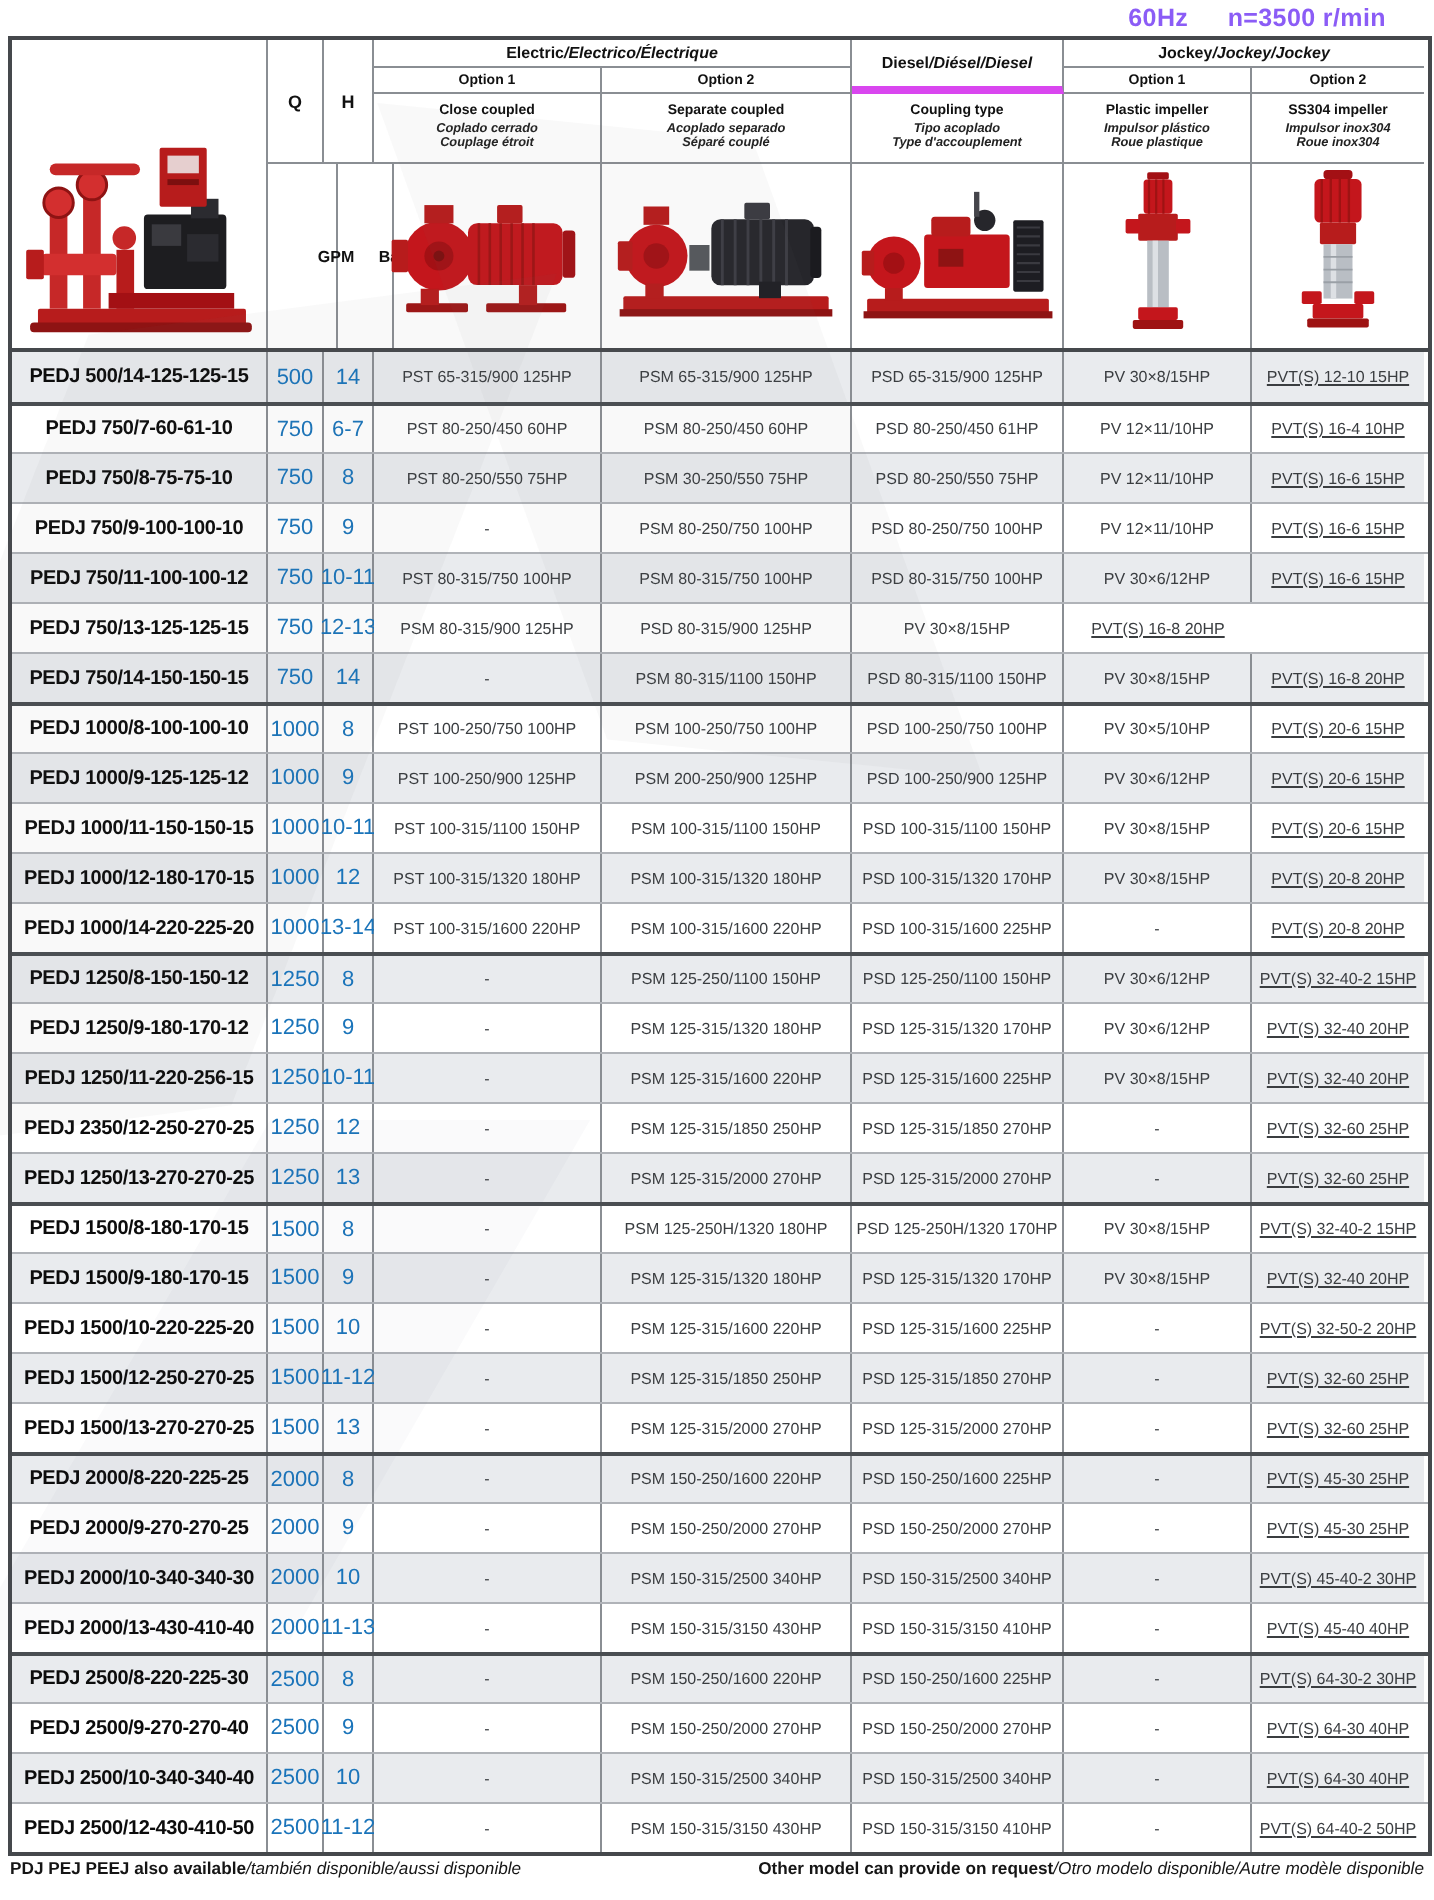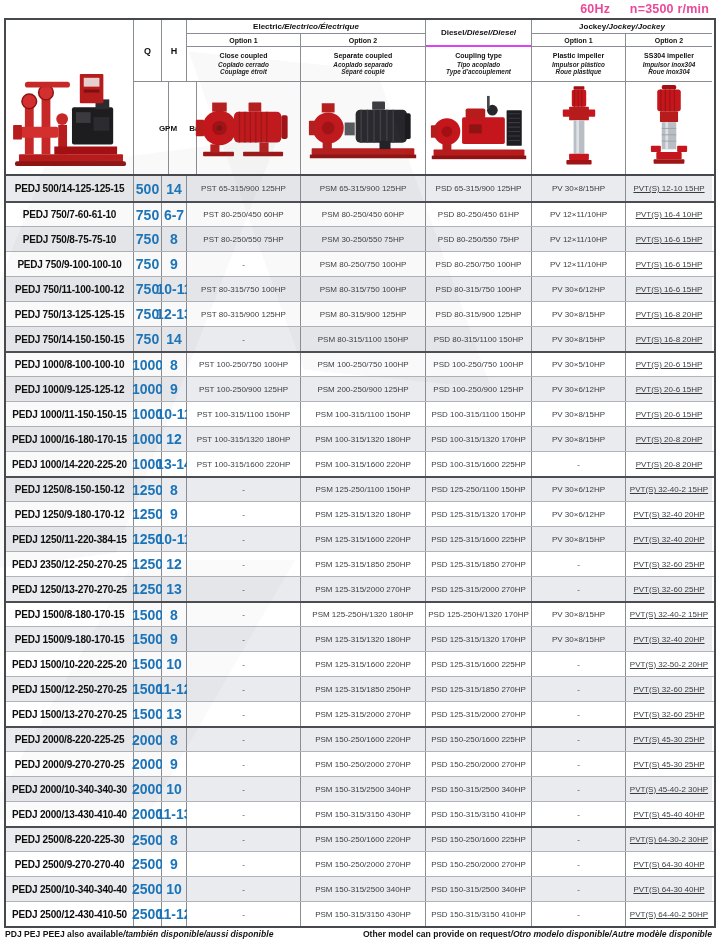--- a/index.html
+++ b/index.html
@@ -6,36 +6,36 @@
   html,body { width:717px; background:#fff; font-family:"Liberation Sans", sans-serif; }
   .page { position:relative; width:717px; height:950px; background:#fff; overflow:hidden; }
 
   
   .watermark { position:absolute; inset:0; pointer-events:none; z-index:5; }
   .wm { position:absolute; background:#6a6f7a; opacity:0.045; }
   .wm1 { left:-30px; top:150px; width:220px; height:420px; transform:skewX(-28deg) rotate(-8deg); }
   .wm2 { left:250px; top:60px; width:180px; height:320px; transform:skewX(25deg) rotate(6deg); }
   .wm3 { left:60px; top:560px; width:160px; height:260px; transform:skewX(-30deg); opacity:0.03; }
 
-  .title-bar { position:absolute; top:2px; right:8px; font-size:12.5px; font-weight:bold; color:#ec4899; letter-spacing:0.2px; }
+  .title-bar { position:absolute; top:2px; right:24px; font-size:12.5px; font-weight:bold; color:#8b5cf6; letter-spacing:0.2px; }
   .title-bar span { margin-left:16px; }
 
   .tbl { position:absolute; top:18px; left:4px; width:712px; border:2px solid #45484c; background:#fff; }
 
   .cols { display:grid; grid-template-columns:128px 28px 25px 114px 125px 106px 94px 86px; }
 
   
   .hdr { grid-template-rows:14px 13px 35px 92px; border-bottom:2px solid #45484c; }
   .hdr > div { border-right:1px solid #8a8e93; display:flex; align-items:center; justify-content:center; text-align:center; }
   .hdr > .no-r { border-right:none; }
   .cell-model-hdr { grid-column:1; grid-row:1/5; align-items:flex-end !important; padding-bottom:2px; }
   .cell-q { grid-column:2; grid-row:1/4; border-bottom:1px solid #8a8e93; }
   .cell-h { grid-column:3; grid-row:1/4; border-bottom:1px solid #8a8e93; }
   .cell-electric { grid-column:4/6; grid-row:1; border-bottom:1px solid #8a8e93; }
-  .cell-diesel { grid-column:6; grid-row:1/3; border-bottom:2px solid #d946ef; }
+  .cell-diesel { grid-column:6; grid-row:1/3; border-bottom:4px solid #d946ef; }
   .cell-jockey { grid-column:7/9; grid-row:1; border-bottom:1px solid #8a8e93; border-right:none !important; }
   .opt { grid-row:2; border-bottom:1px solid #8a8e93; }
   .desc { grid-row:3; border-bottom:1px solid #8a8e93; flex-direction:column; justify-content:center; line-height:1.2; }
   .imgrow { grid-row:4; }
   .group-title { font-size:8px; font-weight:bold; color:#111; }
   .group-title .i18n { font-style:italic; }
   .opt { font-size:7px; font-weight:bold; color:#111; }
   .desc .l1 { font-size:7px; font-weight:bold; color:#111; }
   .desc .l2 { font-size:6.4px; font-weight:bold; font-style:italic; color:#222; }
   .qh-letter { font-size:9px; font-weight:bold; color:#111; }
@@ -44,25 +44,25 @@
   
   .rows {}
   .row { height:25px; border-top:1px solid #b0b3b8; }
   .row:first-child { border-top:none; }
   .row.group-start { border-top:2px solid #4a4e52; }
   .row.alt > div { background:#e9ebee; }
   .row > div { border-right:1px solid #8a8e93; display:flex; align-items:center; justify-content:center; text-align:center; height:100%; background:#fff; }
   .row > div:last-child { border-right:none;text-decoration:underline; }
   .c { font-size:8px; color:#3a3d40; white-space:nowrap; }
   .c.model { font-size:10px; font-weight:bold; color:#0c0c0c; letter-spacing:-0.2px; }
-  .c.q, .c.h { font-size:14px; font-weight:bold; color:#1a74ba; }
+  .c.q, .c.h { font-size:11px; font-weight:normal; color:#1a74ba; }
 
   .footer { position:absolute; top:929px; left:5px; right:5px; display:flex; justify-content:space-between; font-size:8.6px; color:#151515; }
   .footer b { font-weight:bold;margin-top:33px; }
-  .footer i { font-weight:bold; font-style:italic; }
+  .footer i { font-weight:normal; font-style:italic; }
 
   svg { display:block; }
 </style>
 </head>
 <body>
 
 <div class="page">
 
   <div class="watermark">
     <div class="wm wm1"></div>
@@ -283,21 +283,20 @@
     <div class="c">PST 80-315/750 100HP</div>
     <div class="c">PSM 80-315/750 100HP</div>
     <div class="c">PSD 80-315/750 100HP</div>
     <div class="c">PV 30×6/12HP</div>
     <div class="c">PVT(S) 16-6 15HP</div>
   </div>
         <div class="cols row">
     <div class="c model">PEDJ 750/13-125-125-15</div>
     <div class="c q">750</div>
     <div class="c h">12-13</div>
-    <div class="c">PST 80-315/900 125HP</div>
     <div class="c">PSM 80-315/900 125HP</div>
     <div class="c">PSD 80-315/900 125HP</div>
     <div class="c">PV 30×8/15HP</div>
     <div class="c">PVT(S) 16-8 20HP</div>
   </div>
         <div class="cols row alt">
     <div class="c model">PEDJ 750/14-150-150-15</div>
     <div class="c q">750</div>
     <div class="c h">14</div>
     <div class="c">-</div>
@@ -330,21 +329,21 @@
     <div class="c model">PEDJ 1000/11-150-150-15</div>
     <div class="c q">1000</div>
     <div class="c h">10-11</div>
     <div class="c">PST 100-315/1100 150HP</div>
     <div class="c">PSM 100-315/1100 150HP</div>
     <div class="c">PSD 100-315/1100 150HP</div>
     <div class="c">PV 30×8/15HP</div>
     <div class="c">PVT(S) 20-6 15HP</div>
   </div>
         <div class="cols row alt">
-    <div class="c model">PEDJ 1000/16-180-170-15</div>
+    <div class="c model">PEDJ 1000/12-180-170-15</div>
     <div class="c q">1000</div>
     <div class="c h">12</div>
     <div class="c">PST 100-315/1320 180HP</div>
     <div class="c">PSM 100-315/1320 180HP</div>
     <div class="c">PSD 100-315/1320 170HP</div>
     <div class="c">PV 30×8/15HP</div>
     <div class="c">PVT(S) 20-8 20HP</div>
   </div>
         <div class="cols row">
     <div class="c model">PEDJ 1000/14-220-225-20</div>
@@ -370,21 +369,21 @@
     <div class="c model">PEDJ 1250/9-180-170-12</div>
     <div class="c q">1250</div>
     <div class="c h">9</div>
     <div class="c">-</div>
     <div class="c">PSM 125-315/1320 180HP</div>
     <div class="c">PSD 125-315/1320 170HP</div>
     <div class="c">PV 30×6/12HP</div>
     <div class="c">PVT(S) 32-40 20HP</div>
   </div>
         <div class="cols row alt">
-    <div class="c model">PEDJ 1250/11-220-384-15</div>
+    <div class="c model">PEDJ 1250/11-220-256-15</div>
     <div class="c q">1250</div>
     <div class="c h">10-11</div>
     <div class="c">-</div>
     <div class="c">PSM 125-315/1600 220HP</div>
     <div class="c">PSD 125-315/1600 225HP</div>
     <div class="c">PV 30×8/15HP</div>
     <div class="c">PVT(S) 32-40 20HP</div>
   </div>
         <div class="cols row">
     <div class="c model">PEDJ 2350/12-250-270-25</div>

